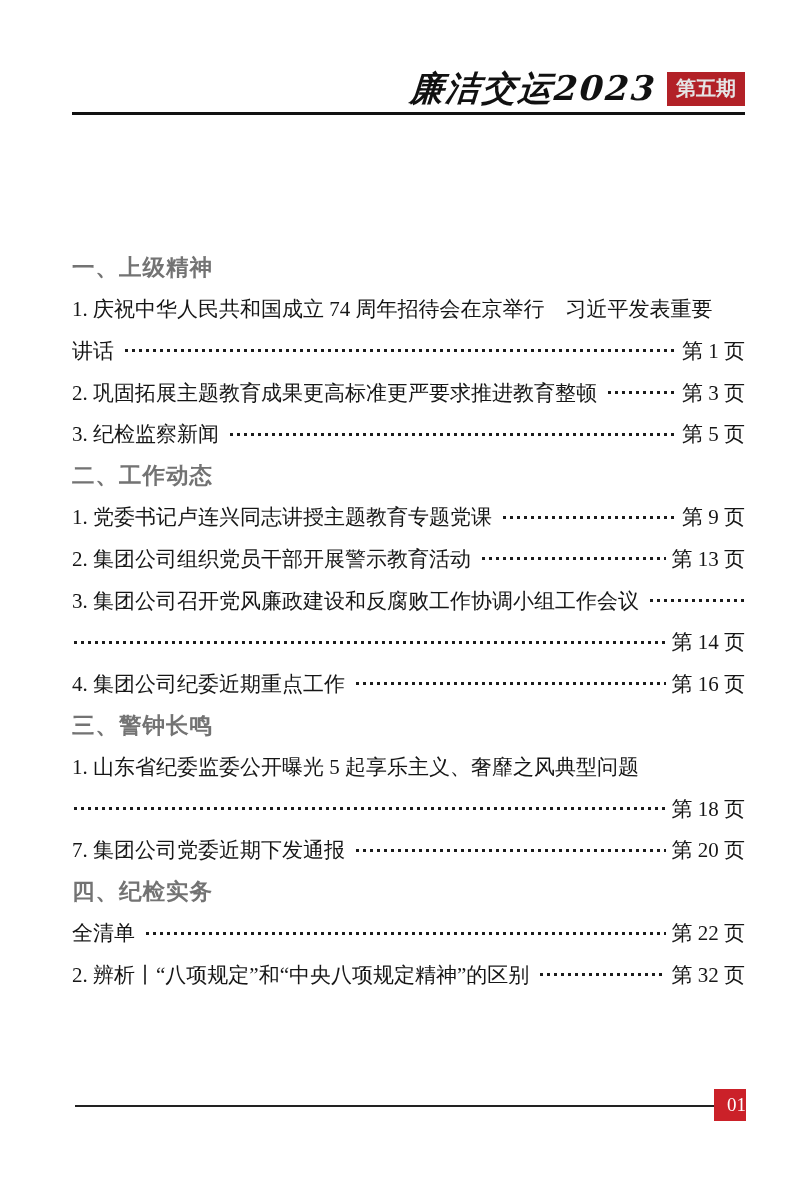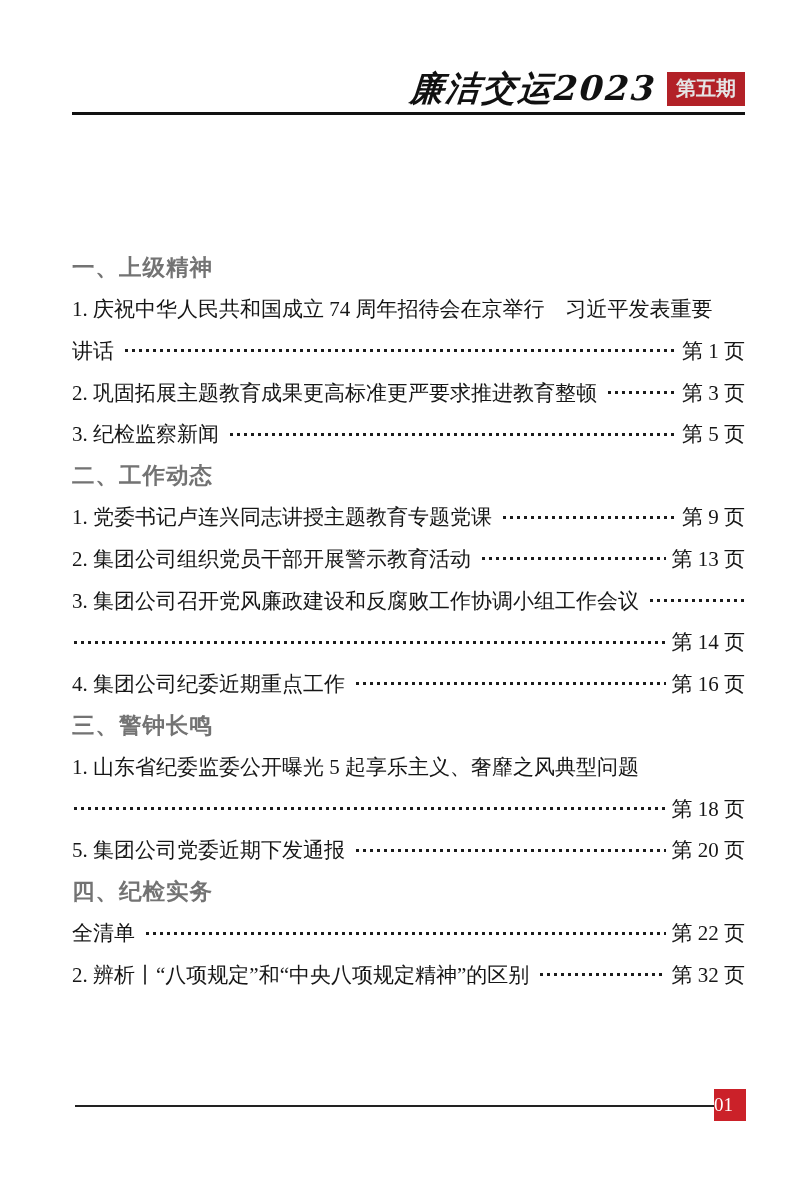--- a/index.html
+++ b/index.html
@@ -50,21 +50,21 @@
   }
   .leader.noend { margin-right:0; }
   .p { white-space:nowrap; flex:0 0 auto; }
   
   .footer-rule {
     position:absolute; top:1105px; left:75px; width:639px; height:2px;
     background:#222;
   }
   .page-num-badge {
     position:absolute; top:1089px; left:714px; width:32px; height:32px;
-    background:#cb2129; color:#fff; text-align:left; line-height:32px;
+    background:#cb2129; color:#fff; text-align:right; line-height:32px;
     font-size:19px; font-family:"Liberation Serif",serif;
   }
 </style>
 </head>
 <body>
 
 <div class="page">
 
   <div class="masthead">
     <span class="masthead-title">廉洁交运2023</span>
@@ -128,21 +128,21 @@
       <span class="t">三、警钟长鸣</span>
     </div>
     <div class="row">
       <span class="t">1. 山东省纪委监委公开曝光 5 起享乐主义、奢靡之风典型问题</span>
     </div>
     <div class="row">
       <span class="leader" style="margin-left:0;"></span>
       <span class="p">第 18 页</span>
     </div>
     <div class="row">
-      <span class="t">5. 集团公司党委近期下发通报</span>
+      <span class="t">7. 集团公司党委近期下发通报</span>
       <span class="leader"></span>
       <span class="p">第 20 页</span>
     </div>
 
     <div class="row heading">
       <span class="t">四、纪检实务</span>
     </div>
     <div class="row">
       <span class="t">全清单</span>
       <span class="leader"></span>

